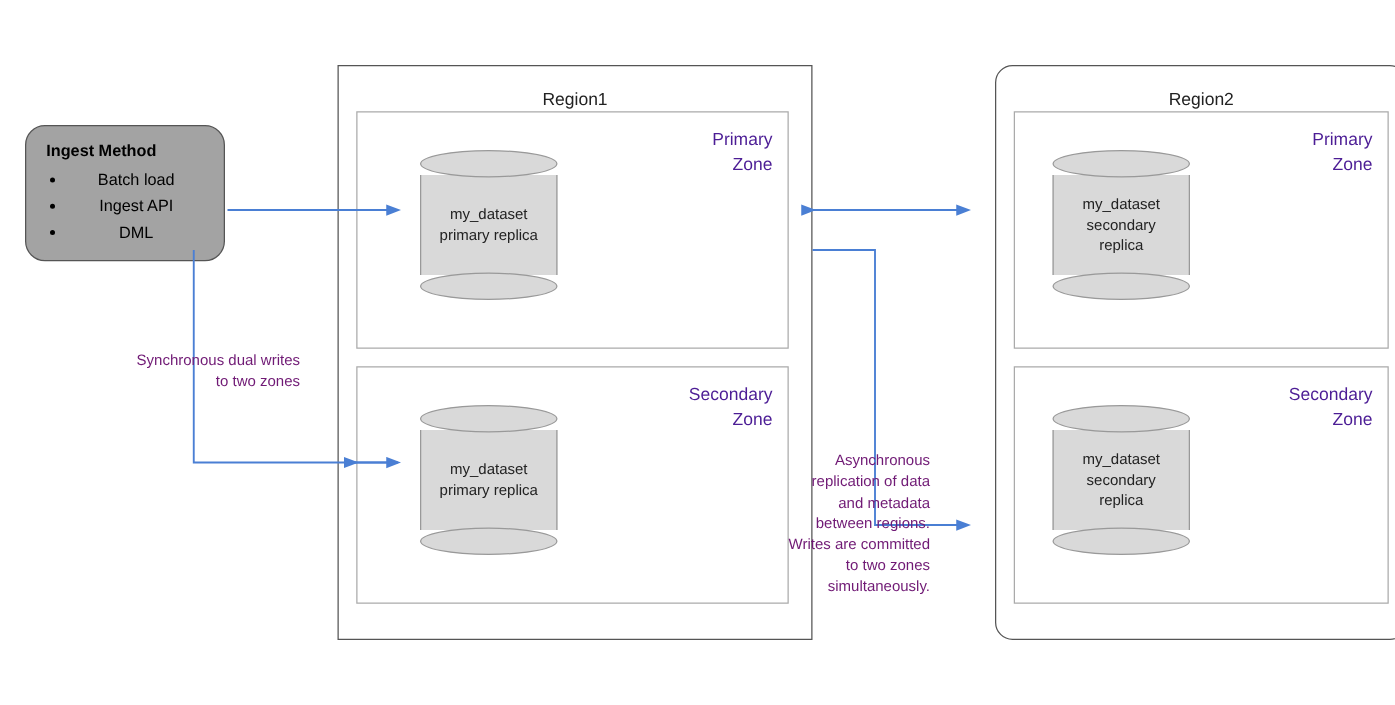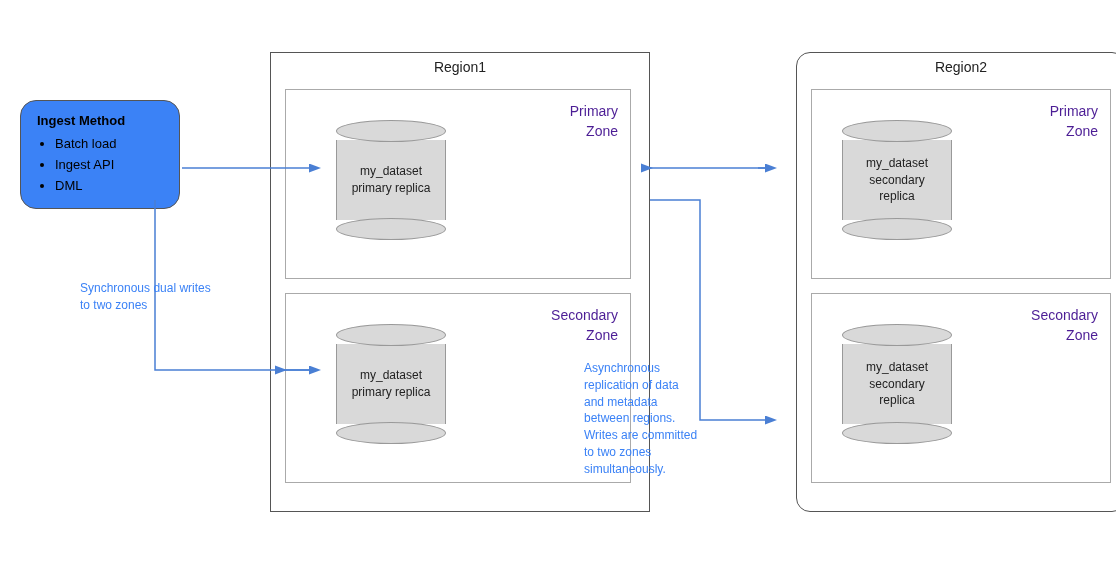--- a/index.html
+++ b/index.html
@@ -20,47 +20,49 @@
 
     
     .ingest-box {
       position: absolute;
       left: 20px;
       top: 100px;
       width: 160px;
       border: 1.5px solid #555;
       border-radius: 16px;
       padding: 12px 16px;
-      background: #3b82f6;
+      background: #a3a3a3;
       font-size: 13px;
     }
     .ingest-title {
       font-weight: 600;
       margin-bottom: 6px;
       font-size: 13px;
     }
     .ingest-list {
       list-style: disc;
       padding-left: 18px;
       font-size: 13px;
       line-height: 1.6;
+      text-align: center;
     }
 
     
     .region-box {
       position: absolute;
       border: 1.5px solid #555;
       background: #fff;
     }
     .region-label {
       text-align: center;
       font-size: 14px;
       font-weight: 400;
       padding: 6px 0 4px 0;
       color: #222;
+      margin-top: 12px;
     }
 
     
     .zone-box {
       position: absolute;
       border: 1.5px solid #aaa;
       background: #fff;
     }
     .zone-label {
       position: absolute;
@@ -126,22 +128,22 @@
       left: 0;
       width: 1116px;
       height: 564px;
       pointer-events: none;
     }
 
     
     .arrow-label {
       position: absolute;
       font-size: 12px;
-      color: #3b82f6;
-      text-align: left;
+      color: #701a75;
+      text-align: right;
       line-height: 1.4;
     }
   </style>
 </head>
 <body>
 
 <div class="diagram-container">
 
   <div class="ingest-box">
     <div class="ingest-title">Ingest Method</div>

